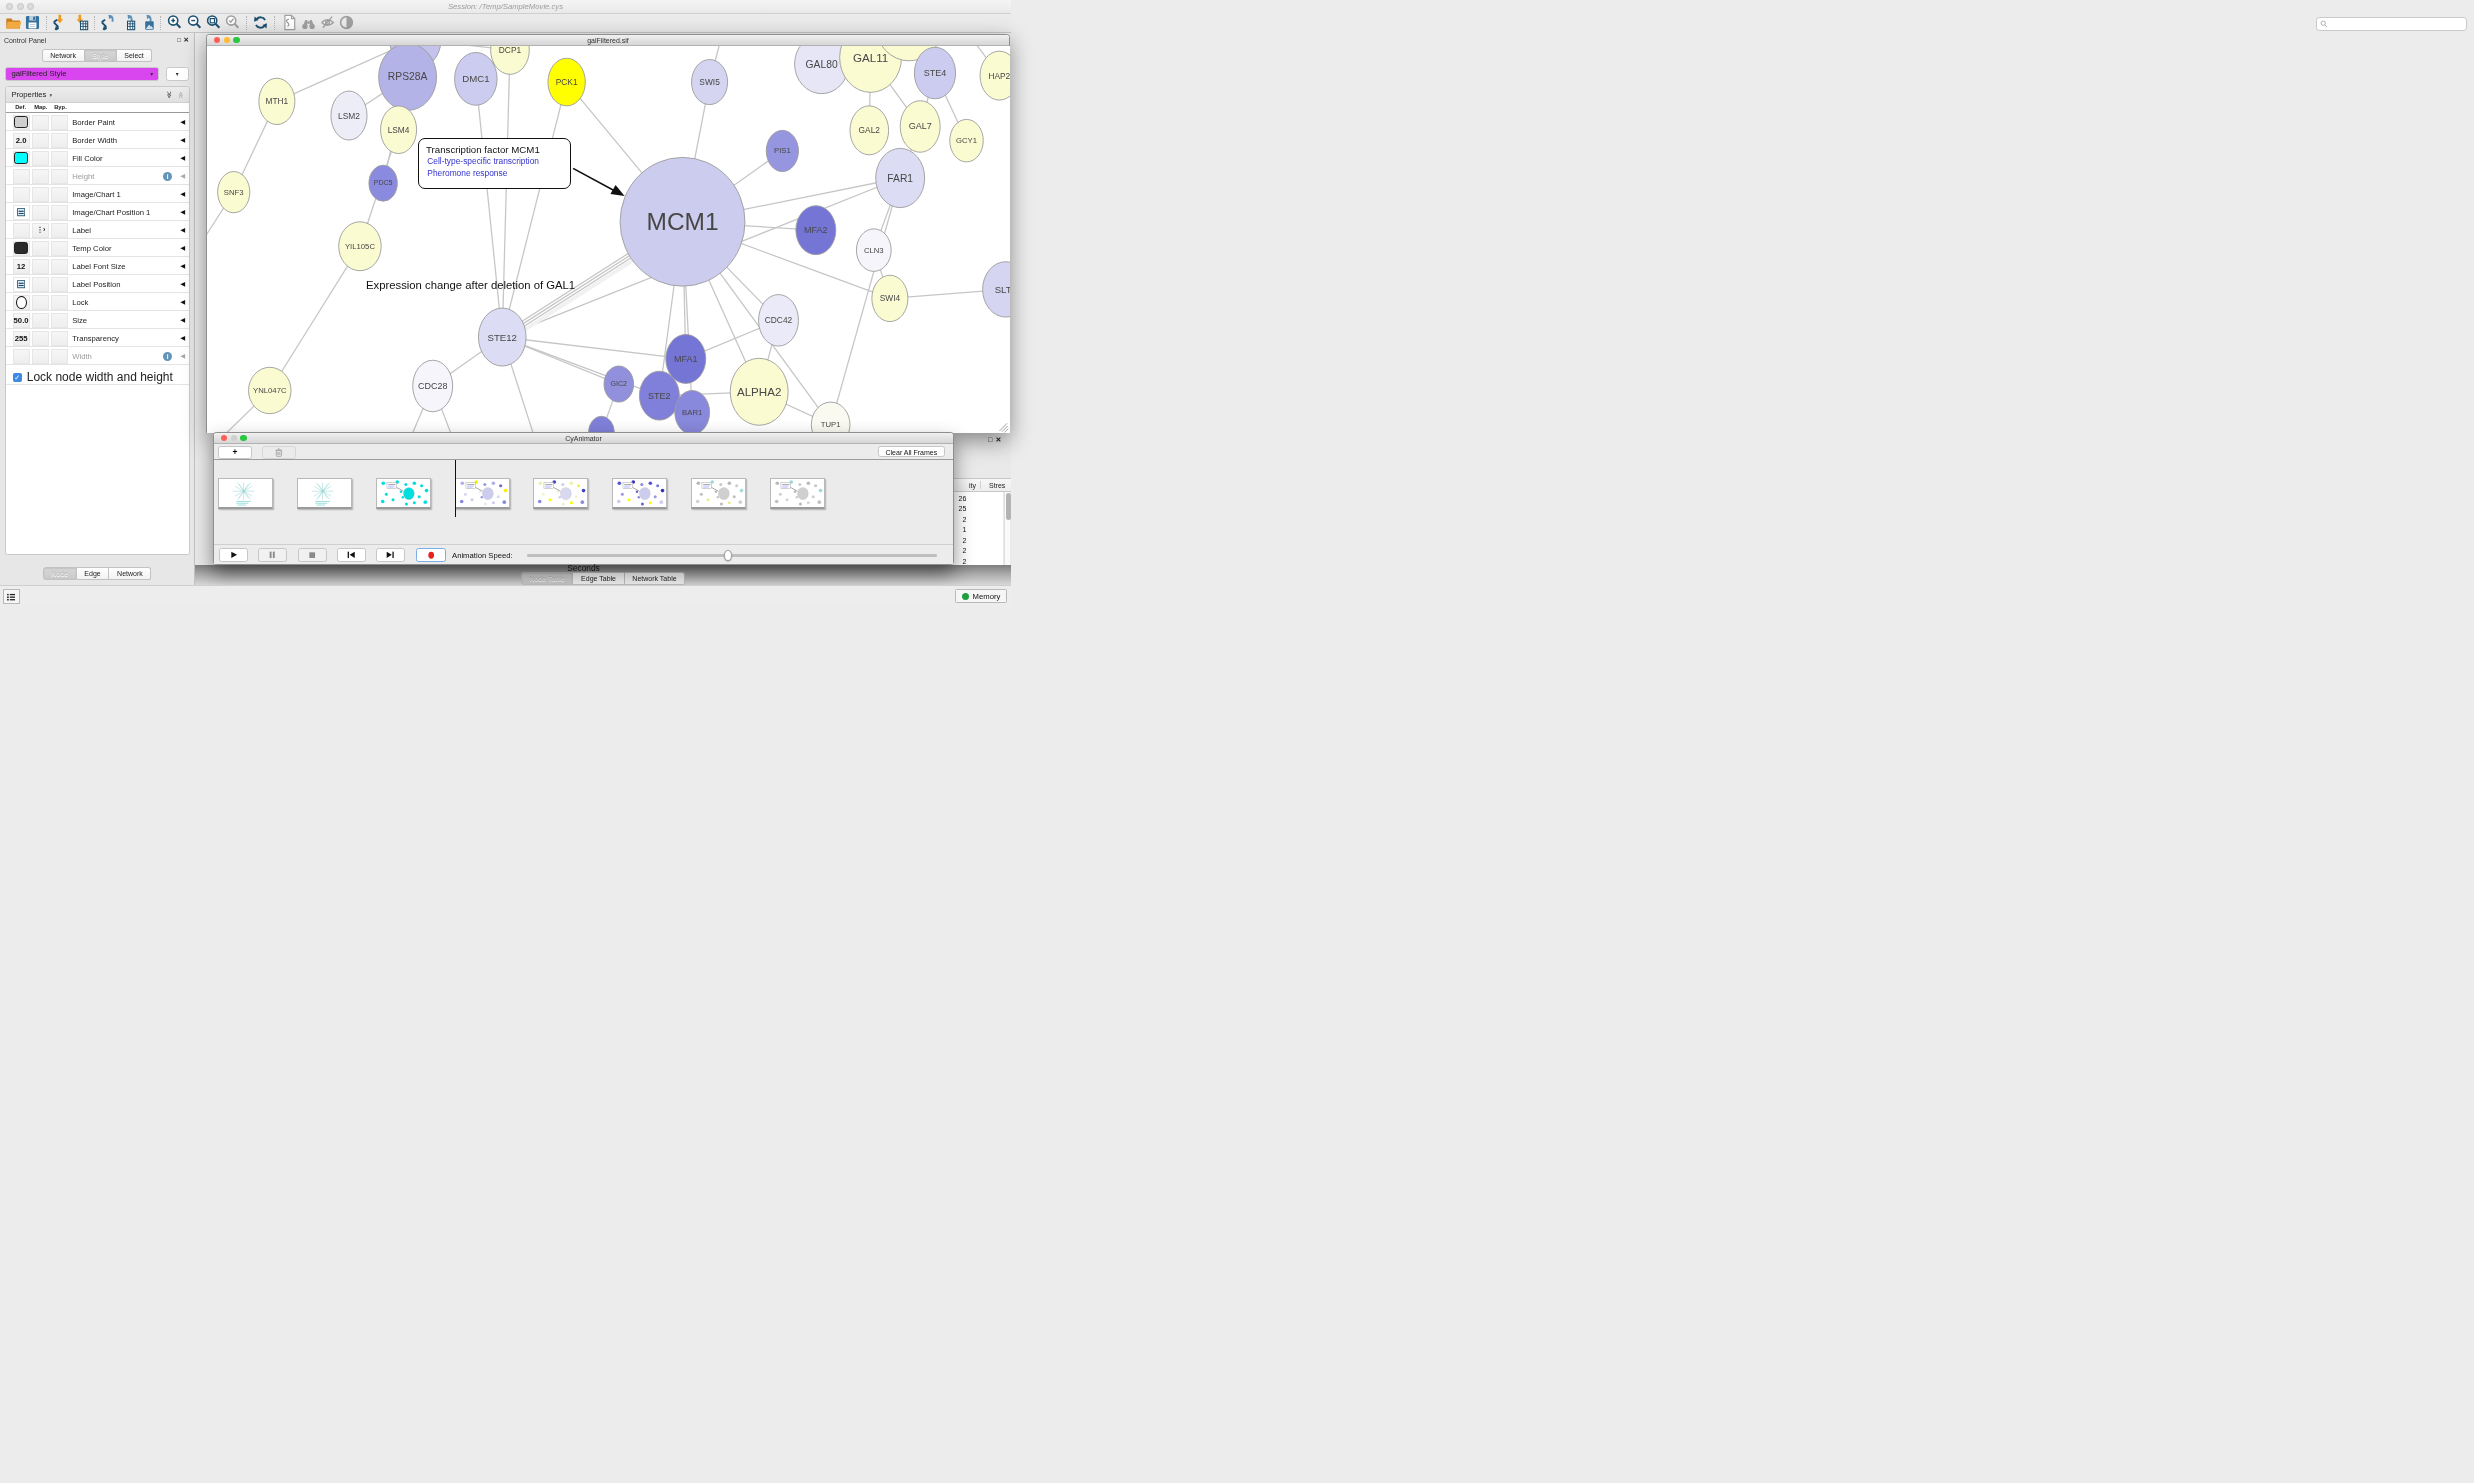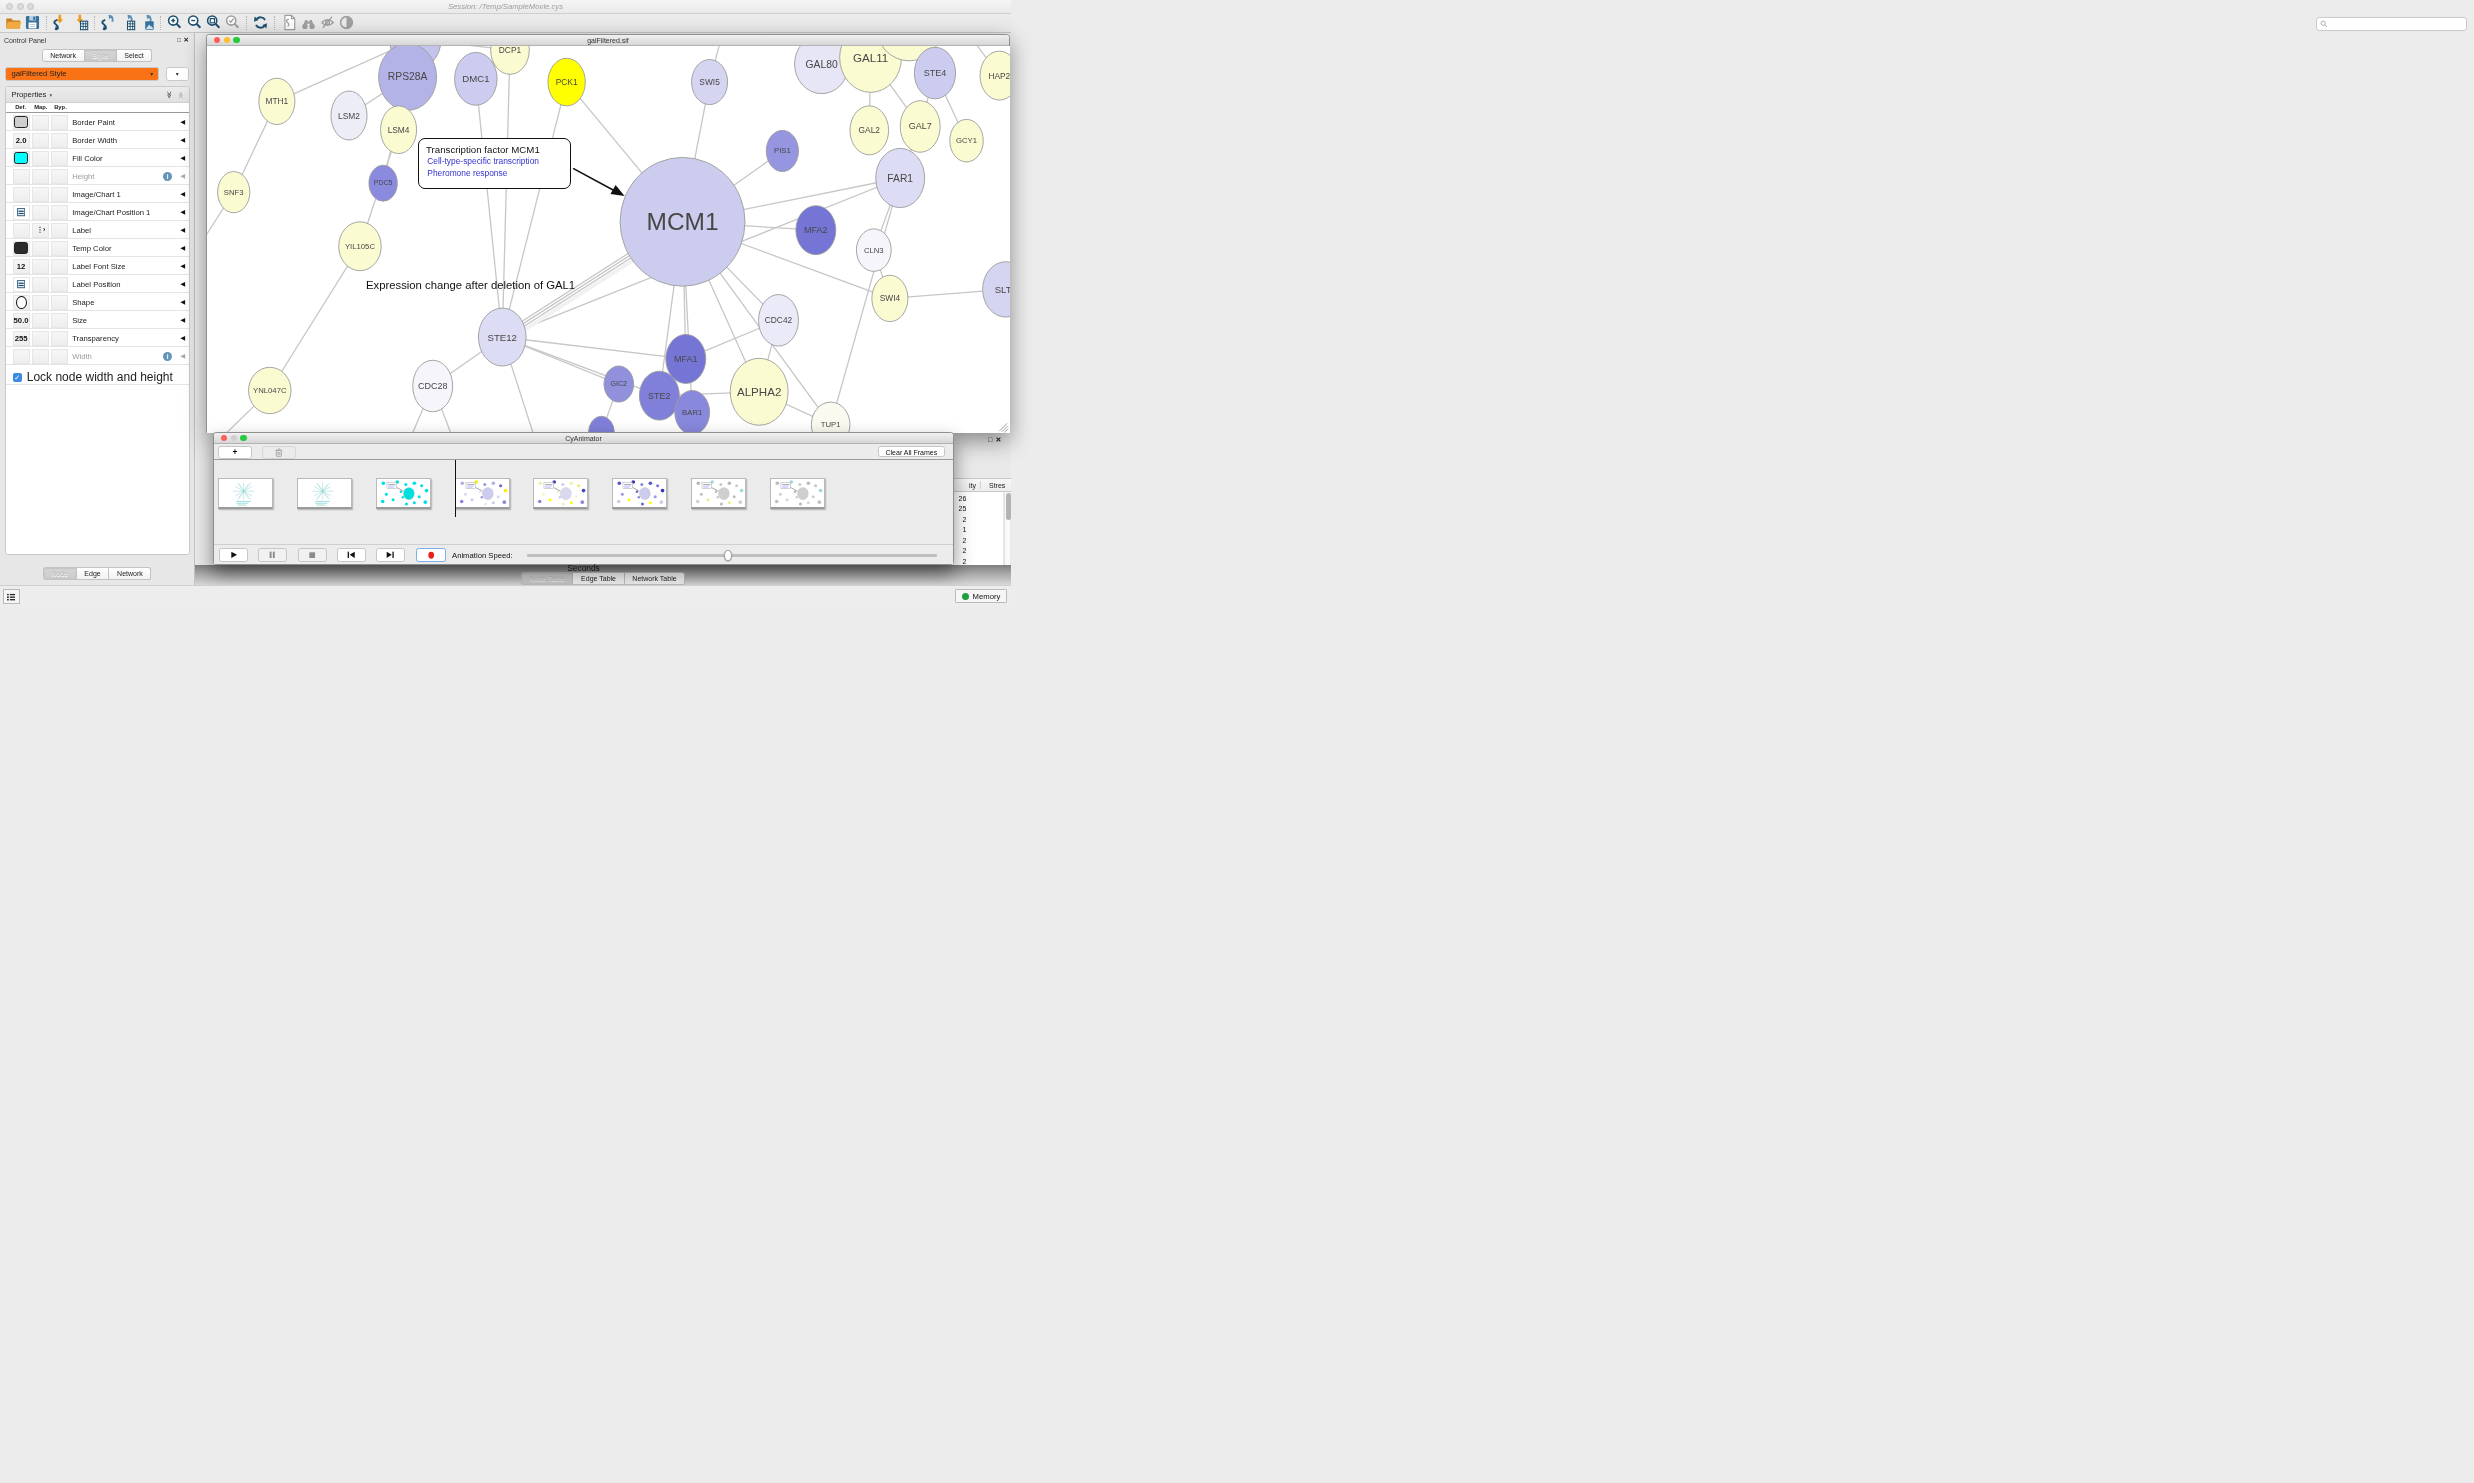--- a/index.html
+++ b/index.html
@@ -28,21 +28,21 @@
   #cp-title { font-size:7px; color:#333; padding:3.9px 0 0 3.9px; }
   #cp-wicons { position:absolute; right:2.6px; top:3.2px; font-size:6.4px; color:#222; letter-spacing:2.6px; }
   .seg { display:flex; justify-content:center; margin-top:5.2px; }
   .seg .tab { font-size:7px; padding:1.9px 7.7px; background:linear-gradient(#ffffff,#f2f2f2);
     border:0.6px solid #c2c2c2; border-left:none; color:#222; }
   .seg .tab:first-child { border-left:0.6px solid #c2c2c2; border-radius:2.6px 0 0 2.6px; }
   .seg .tab:last-child { border-radius:0 2.6px 2.6px 0; }
   .seg .tab.active { background:linear-gradient(#d6d6d6,#cbcbcb); color:#b9b9b9;
     text-shadow:0 0.6px 0 #fff; box-shadow:inset 0 0.6px 1.3px rgba(0,0,0,.15); }
   #style-row { display:flex; gap:6.4px; margin:5.2px 5.2px 0 5.2px; }
-  #style-combo { flex:1; height:13.5px; background:#f97316; border:0.6px solid #c9c9c9; border-radius:2.6px;
+  #style-combo { flex:1; height:13.5px; background:#d946ef; border:0.6px solid #c9c9c9; border-radius:2.6px;
     font-size:7.7px; color:#222; display:flex; align-items:center; padding:0 5.2px; }
   #style-combo .arr { margin-left:auto; font-size:5.8px; color:#333; }
   #style-menu-btn { width:23px; height:13.5px; background:#fff; border:0.6px solid #c9c9c9; border-radius:2.6px;
     font-size:5.8px; color:#333; display:flex; align-items:center; justify-content:center; }
   #props { position:absolute; left:5.2px; right:3.9px; top:53px; bottom:30px; background:#fff;
     border:0.6px solid #c9c9c9; border-radius:2.6px; overflow:hidden; }
   #props-head { height:16px; background:linear-gradient(#ececec,#e0e0e0); border-bottom:0.6px solid #cfcfcf;
     display:flex; align-items:center; font-size:7.7px; color:#222; padding:0 5.2px; }
   #props-head .arr { font-size:5.2px; margin-left:3.2px; color:#555; }
   #props-head .chev { margin-left:auto; display:inline-block; transform:rotate(90deg); font-size:7px; color:#444; }
@@ -419,21 +419,21 @@
           <div class="pcell" style="left: 45px;"></div>
           <span class="plabel">Label Position</span>
           <span class="parr">◀</span>
         </div>
         <div class="prow">
           <div class="pcell" style="left: 6.4px;">
             <div class="pshape"></div>
           </div>
           <div class="pcell" style="left: 26px;"></div>
           <div class="pcell" style="left: 45px;"></div>
-          <span class="plabel">Shape</span>
+          <span class="plabel">Lock</span>
           <span class="parr">◀</span>
         </div>
         <div class="prow">
           <div class="pcell" style="left: 6.4px;">
             <span class="pdef-num">50.0</span>
           </div>
           <div class="pcell" style="left: 26px;"></div>
           <div class="pcell" style="left: 45px;"></div>
           <span class="plabel">Size</span>
           <span class="parr">◀</span>

